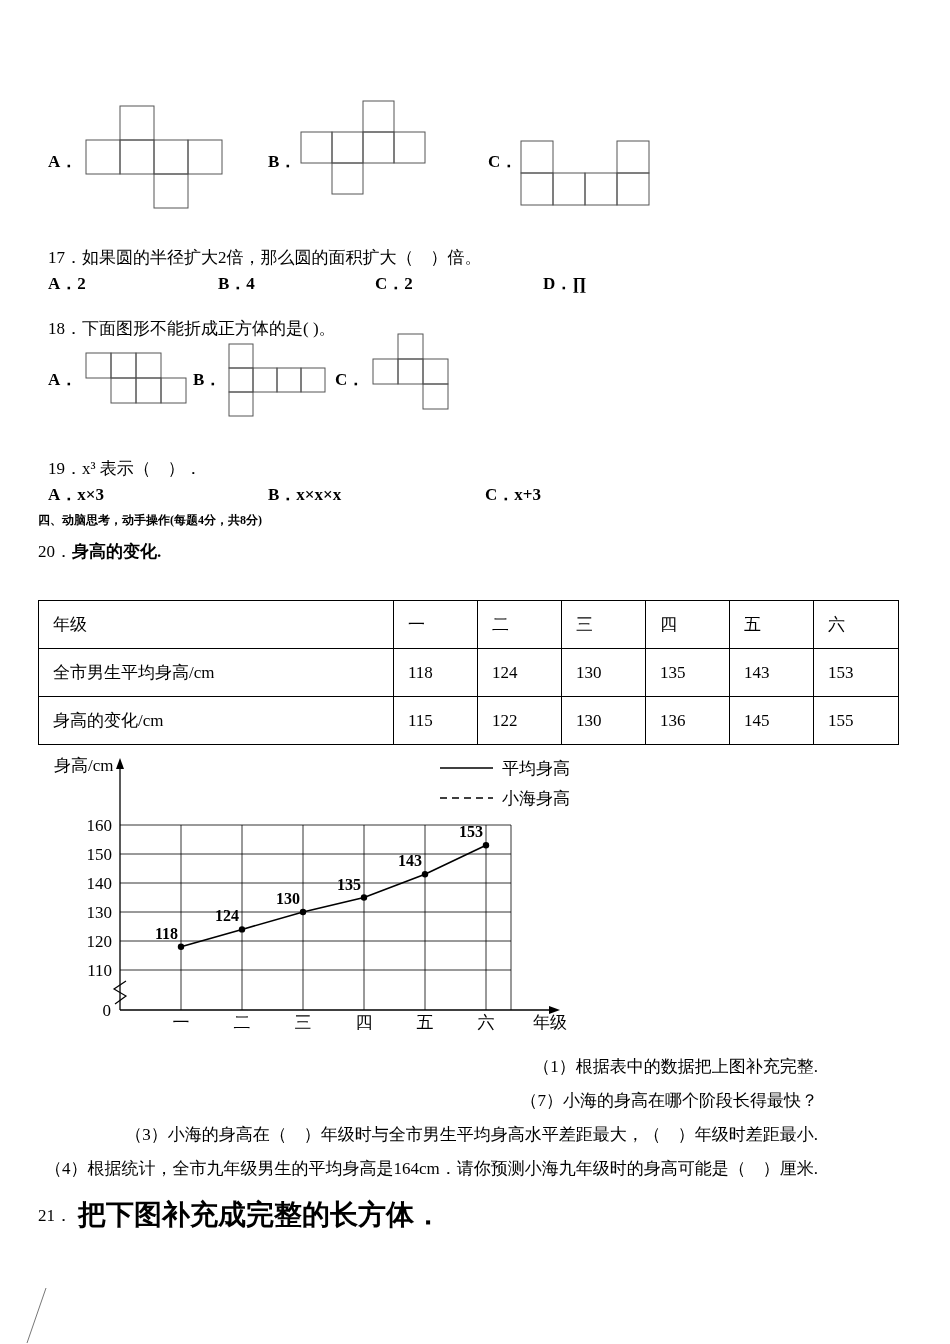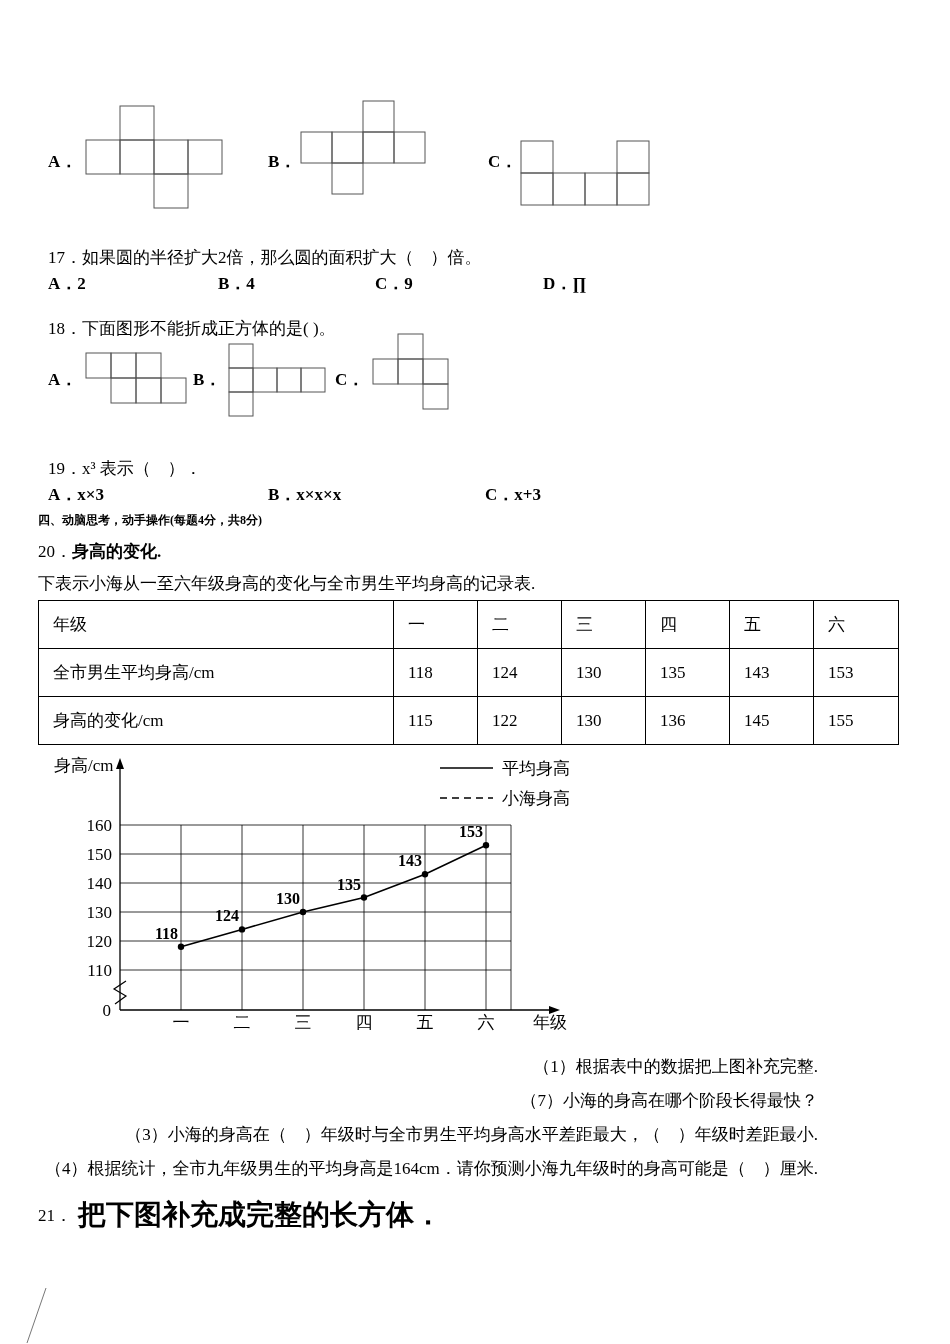--- a/index.html
+++ b/index.html
@@ -69,21 +69,21 @@
       <rect x="97" y="1" width="32" height="32"></rect>
     <rect x="1" y="33" width="32" height="32"></rect>
       <rect x="33" y="33" width="32" height="32"></rect>
       <rect x="65" y="33" width="32" height="32"></rect>
       <rect x="97" y="33" width="32" height="32"></rect>
   </svg>
 
   <div class="abs qtext" style="left:48px;top:232px">17．如果圆的半径扩大2倍，那么圆的面积扩大（　）倍。</div>
   <span class="abs opt" style="left:48px;top:272px">A．2</span>
   <span class="abs opt" style="left:218px;top:272px">B．4</span>
-  <span class="abs opt" style="left:375px;top:272px">C．9</span>
+  <span class="abs opt" style="left:375px;top:272px">C．2</span>
   <span class="abs opt" style="left:543px;top:272px">D．∏</span>
 
   <div class="abs qtext" style="left:48px;top:303px">18．下面图形不能折成正方体的是( )。</div>
 
   <span class="abs net-label" style="left:48px;top:368px">A．</span>
   <svg class="abs net" style="left:85px;top:352px" width="102" height="52" viewBox="0 0 102 52">
     <rect x="1" y="1" width="25" height="25"></rect>
       <rect x="26" y="1" width="25" height="25"></rect>
       <rect x="51" y="1" width="25" height="25"></rect>
     <rect x="26" y="26" width="25" height="25"></rect>
@@ -113,21 +113,20 @@
   <div class="abs qtext" style="left:48px;top:443px">19．x³ 表示（　）．</div>
   <span class="abs opt" style="left:48px;top:483px">A．x×3</span>
   <span class="abs opt" style="left:268px;top:483px">B．x×x×x</span>
   <span class="abs opt" style="left:485px;top:483px">C．x+3</span>
 
   <div class="abs section-heading" style="left:38px;top:512px">四、动脑思考，动手操作(每题4分，共8分)</div>
 
   <div class="abs" style="left:38px;top:540px">
     <span class="q20-number">20．</span><span class="q20-title">身高的变化.</span>
   </div>
-  <div class="abs intro" style="left:38px;top:572px">下表示小海从一至六年级身高的变化与全市男生平均身高的记录表.</div>
 
   <table class="exam-table abs" style="left:38px;top:600px">
     <colgroup>
       <col style="width:355px">
         <col style="width:84px">
         <col style="width:84px">
         <col style="width:84px">
         <col style="width:84px">
         <col style="width:84px">
         <col style="width:85px">

